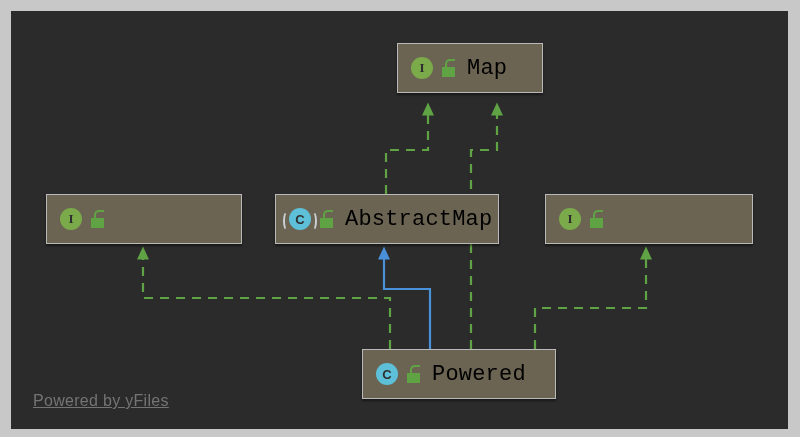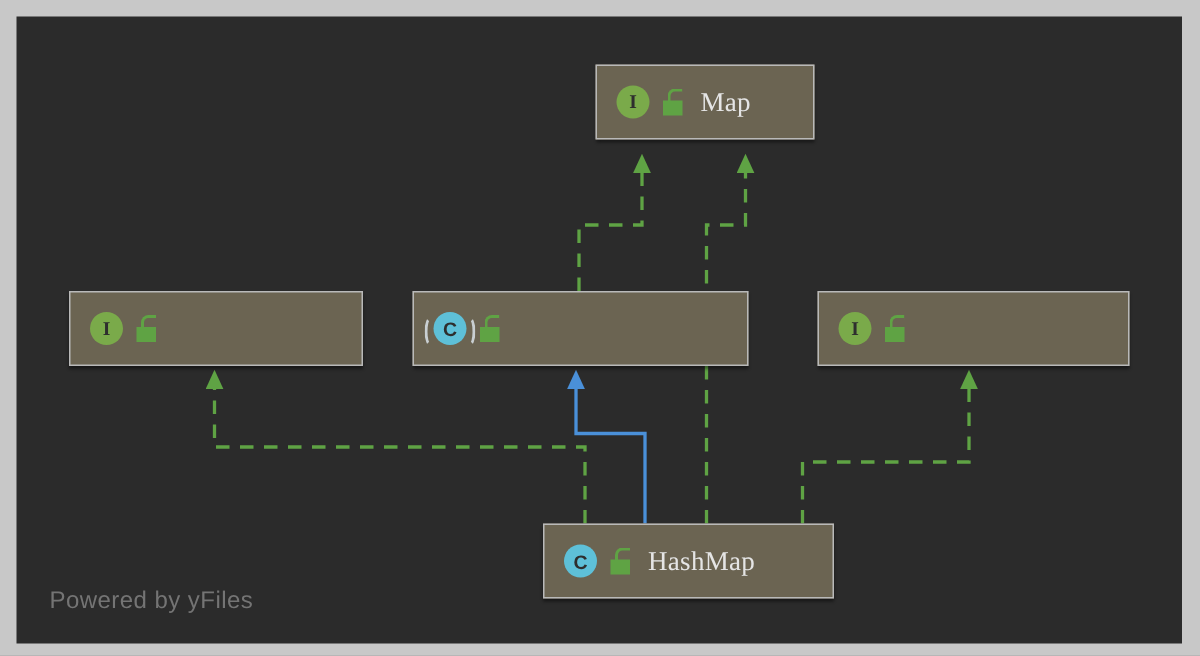--- a/index.html
+++ b/index.html
@@ -45,23 +45,23 @@
     position: absolute;
     box-sizing: border-box;
     background: #6b6452;
     border: 1px solid #b9b9b9;
     display: flex;
     align-items: center;
     padding-left: 12px;
     box-shadow: 0 2px 2px rgba(0,0,0,0.45);
   }
   .node-label {
-    color: #e5e5e5;
-    font-size: 18px;
-    font-family: Liberation Serif, serif;
+    color: #000000;
+    font-size: 22px;
+    font-family: Liberation Mono, monospace;
     letter-spacing: 0.2px;
     white-space: nowrap;
     margin-left: 10px;
   }
 
   
   .type-icon {
     position: relative;
     width: 24px;
     height: 24px;
@@ -144,20 +144,21 @@
 
   
   #watermark {
     position: absolute;
     left: 22px;
     bottom: 19px;
     color: #747474;
     font-size: 16px;
     font-family: "Liberation Sans", sans-serif;
     letter-spacing: 0.3px;
+    text-decoration: underline;
   }
 </style>
 </head>
 <body>
 
 <div id="screenshot">
 
   <div id="canvas">
 
     <svg id="edges" viewBox="0 0 777 418" width="777" height="418">
@@ -215,39 +216,40 @@
     <div class="node" style="left:264px; top:183px; width:224px; height:50px;">
       <span class="type-icon abstract cls">
         <span class="paren left"></span>
         <span class="disc">C</span>
         <span class="paren right"></span>
       </span>
       <span class="lock-icon">
         <span class="shackle"></span>
         <span class="body"></span>
       </span>
+      <span class="node-label">AbstractMap</span>
     </div>
 
     <div class="node" style="left:534px; top:183px; width:208px; height:50px;">
       <span class="type-icon iface">
         <span class="disc">I</span>
       </span>
       <span class="lock-icon">
         <span class="shackle"></span>
         <span class="body"></span>
       </span>
     </div>
 
     <div class="node" style="left:351px; top:338px; width:194px; height:50px;">
       <span class="type-icon cls">
         <span class="disc">C</span>
       </span>
       <span class="lock-icon">
         <span class="shackle"></span>
         <span class="body"></span>
       </span>
-      <span class="node-label">HashMap</span>
+      <span class="node-label">Powered</span>
     </div>
 
     <div id="watermark">Powered by yFiles</div>
 
   </div>
 </div>
 
 </body></html>

